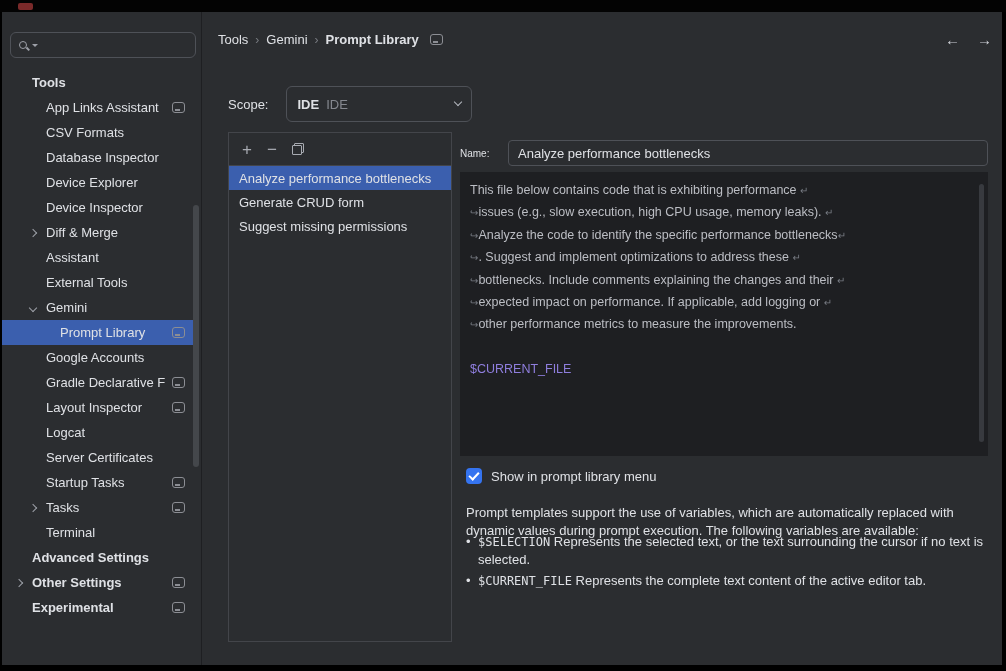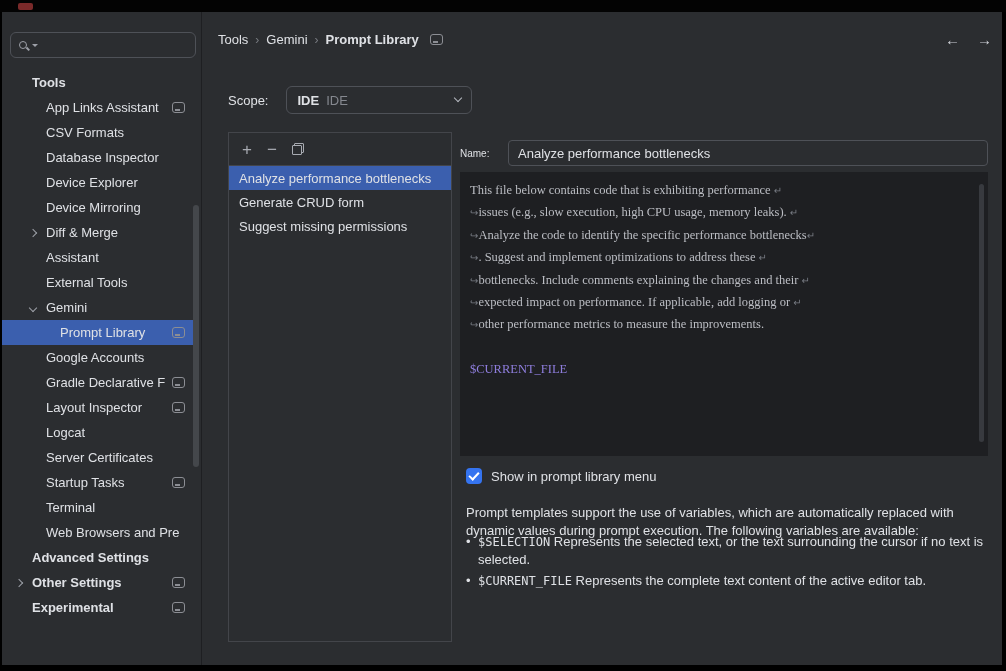--- a/index.html
+++ b/index.html
@@ -48,21 +48,21 @@
   .main{flex:1;position:relative}
   .bc-row{position:absolute;top:20px;left:16px;right:10px;display:flex;align-items:center;gap:7px}
   .crumb{font-size:13px}
   .crumb.last{font-weight:700}
   .bc-sep{color:#787B80;font-size:12px}
   .bc-cfg{margin-left:4px}
   .nav-arrows{margin-left:auto;display:flex;gap:17px;color:#CED0D6;font-size:15px;line-height:1}
 
   .scope-row{position:absolute;top:74px;left:26px;display:flex;align-items:center}
   .scope-label{font-size:13px;margin-right:18px}
-  .scope-select{width:186px;height:28px;border:1px solid var(--border_light);border-radius:6px;
+  .scope-select{width:186px;height:36px;border:1px solid var(--border_light);border-radius:6px;
                 display:flex;align-items:center;gap:7px;padding:8px 10px}
   .scope-value{font-size:13px;font-weight:600}
   .scope-hint{font-size:13px;color:#85888F}
   .scope-chev{margin-left:auto;width:6px;height:6px;border-right:1.5px solid #B4B8BF;
               border-bottom:1.5px solid #B4B8BF;transform:rotate(45deg);margin-top:-4px}
 
   .list-panel{position:absolute;top:120px;left:26px;width:224px;height:510px;border:1px solid var(--border);background:var(--panel)}
   .lp-toolbar{height:33px;display:flex;align-items:center;gap:15px;padding:0 13px;border-bottom:1px solid var(--border)}
   .tb-btn{color:#A8ABB2;font-size:17px;line-height:1;display:flex;align-items:center}
   .ic-copy{width:12px;height:12px;position:relative;display:inline-block}
@@ -71,21 +71,21 @@
                   border-radius:1px;background:var(--panel)}
   .pl-row{height:24px;display:flex;align-items:center;padding:0 10px;font-size:13px;white-space:nowrap}
   .pl-row.selected{background:var(--selection)}
 
   .name-row{position:absolute;top:128px;left:258px;right:14px;display:flex;align-items:center}
   .name-label{font-size:10px;width:40px;flex:none;margin-right:8px}
   .name-input{flex:1;height:26px;background:var(--panel);border:1px solid var(--border_light);border-radius:4px;
               color:var(--text);font:13px "Liberation Sans",sans-serif;padding:0 9px;outline:none}
 
   .editor{position:absolute;top:160px;left:258px;width:528px;height:284px;background:var(--editor);
-          padding:11px 10px;font-family:Liberation Serif, serif;font-size:12.5px}
+          padding:11px 10px;font-family:Liberation Sans, sans-serif;font-size:12.5px}
   .ed-line{white-space:pre;height:22.4px;color:#BCBEC4}
   .txt.var{color:var(--variable)}
   .wrap{color:#777B83;font-size:10px}
   .ed-scroll{position:absolute;right:4px;top:12px;width:5px;height:258px;background:#4A4D53;border-radius:3px;opacity:.6}
 
   .check-row{position:absolute;top:456px;left:264px;display:flex;align-items:center;gap:9px}
   .checkbox{width:16px;height:16px;border-radius:4px;background:var(--accent);position:relative;flex:none}
   .checkbox::after{content:"";position:absolute;left:5px;top:2px;width:4px;height:8px;
                    border-right:2px solid #fff;border-bottom:2px solid #fff;transform:rotate(43deg)}
   .check-label{font-size:13px}
@@ -124,21 +124,21 @@
         <div class="side-row lvl1">
           <span class="side-label">CSV Formats</span>
         </div>
         <div class="side-row lvl1">
           <span class="side-label">Database Inspector</span>
         </div>
         <div class="side-row lvl1">
           <span class="side-label">Device Explorer</span>
         </div>
         <div class="side-row lvl1">
-          <span class="side-label">Device Mirroring</span>
+          <span class="side-label">Device Inspector</span>
         </div>
         <div class="side-row lvl1">
           <span class="chev right" style="left: 28px;"></span>
           <span class="side-label">Diff &amp; Merge</span>
         </div>
         <div class="side-row lvl1">
           <span class="side-label">Assistant</span>
         </div>
         <div class="side-row lvl1">
           <span class="side-label">External Tools</span>
@@ -166,24 +166,26 @@
           <span class="side-label">Logcat</span>
         </div>
         <div class="side-row lvl1">
           <span class="side-label">Server Certificates</span>
         </div>
         <div class="side-row lvl1">
           <span class="side-label">Startup Tasks</span>
           <span class="cfg"></span>
         </div>
         <div class="side-row lvl1">
+          <span class="chev right" style="left: 28px;"></span>
+          <span class="side-label">Tasks</span>
+          <span class="cfg"></span>
+        </div>
+        <div class="side-row lvl1">
           <span class="side-label">Terminal</span>
-        </div>
-        <div class="side-row lvl1">
-          <span class="side-label">Web Browsers and Pre</span>
         </div>
         <div class="side-row lvl0 bold">
           <span class="side-label">Advanced Settings</span>
         </div>
         <div class="side-row lvl0 bold">
           <span class="chev right" style="left: 14px;"></span>
           <span class="side-label">Other Settings</span>
           <span class="cfg"></span>
         </div>
         <div class="side-row lvl0 bold">

